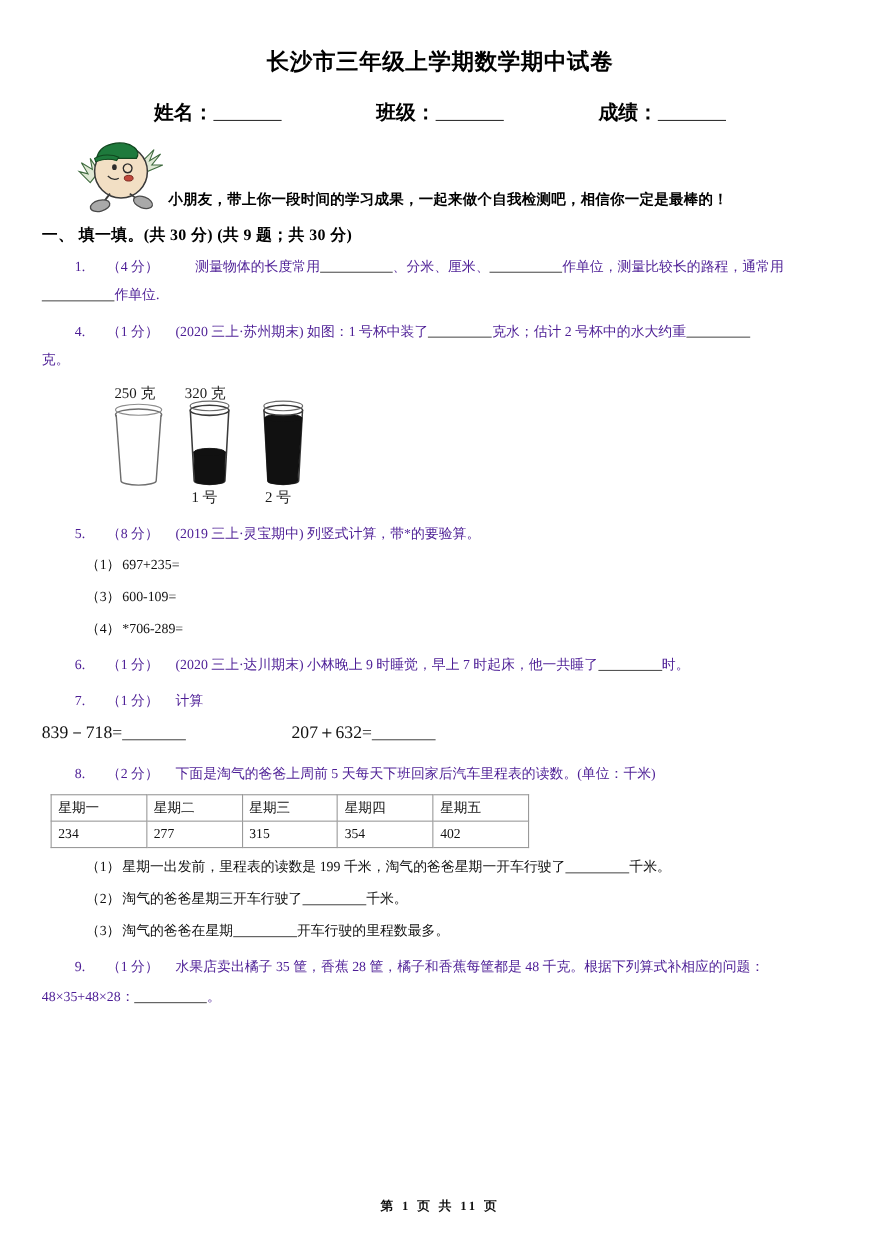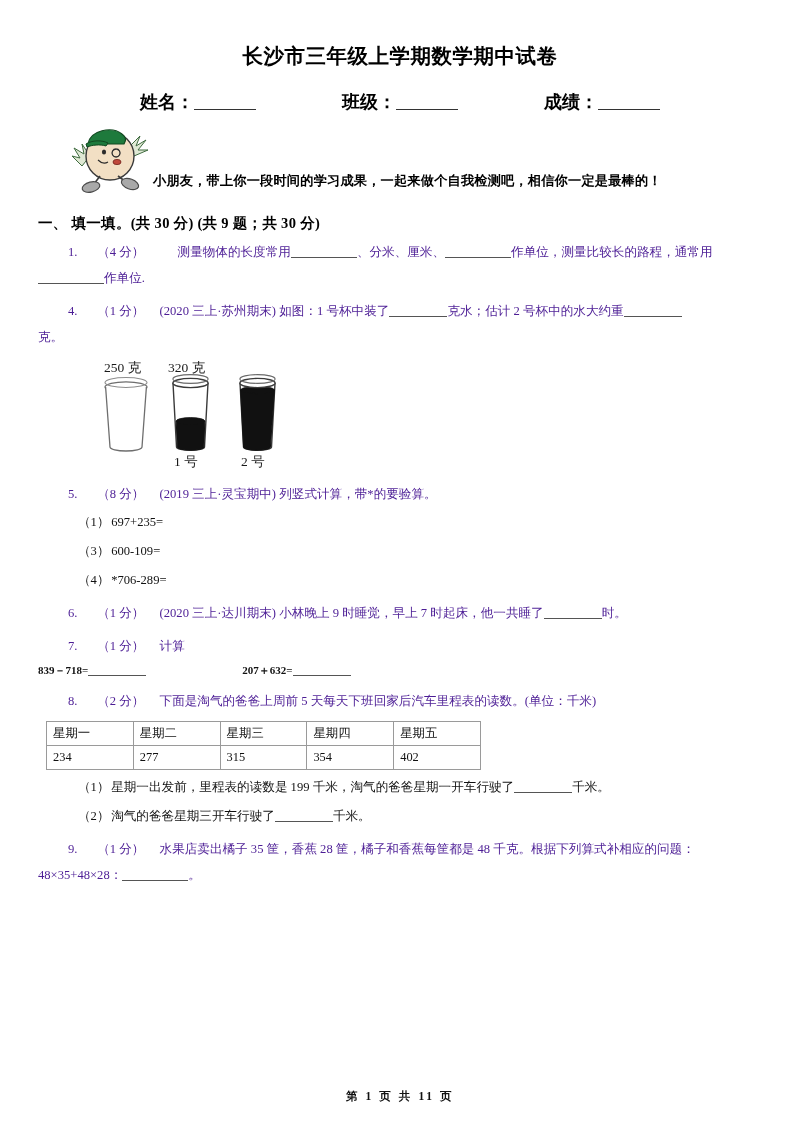--- a/index.html
+++ b/index.html
@@ -73,21 +73,21 @@
     font-weight: bold;
     letter-spacing: 0.2px;
     color: #000;
     white-space: nowrap;
   }
 
   
   .section-head {
     font-size: 14.5px;
     font-weight: bold;
-    margin: 10px 0 0 0;
+    margin: 0 0 0 0;
     color: #000;
     letter-spacing: 0.3px;
   }
 
   
   .q {
     font-size: 12.6px;
     line-height: 2.1;
     color: #4c1d95;
     margin-top: 6px;
@@ -148,25 +148,24 @@
     border: 1px solid #9a9a9a;
     padding: 3px 6px;
     height: 17px;
     color: #111;
     text-align: left;
   }
   .data-table td.hdr { font-size: 12.4px; }
 
   
   .math-row {
-    font-size: 11px;
+    font-size: 16px;
     line-height: 2.1;
     color: #111;
     padding-left: 0;
-    font-weight: bold;
   }
   .math-gap { display: inline-block; width: 96px; }
 
   
   .footer {
     position: absolute;
     left: 0;
     right: 0;
     bottom: 28px;
     text-align: center;
@@ -337,20 +336,24 @@
   </table>
 
   <div class="sub">
     <span class="sub-num">（1）</span>
     <span>星期一出发前，里程表的读数是 199 千米，淘气的爸爸星期一开车行驶了</span><span class="blank b-md"></span><span>千米。</span>
   </div>
   <div class="sub">
     <span class="sub-num">（2）</span>
     <span>淘气的爸爸星期三开车行驶了</span><span class="blank b-md"></span><span>千米。</span>
   </div>
+  <div class="sub">
+    <span class="sub-num">（3）</span>
+    <span>淘气的爸爸在星期</span><span class="blank b-md"></span><span>开车行驶的里程数最多。</span>
+  </div>
 
   <div class="q">
     <div class="q-wrap">
       <span class="q-num">9.</span>
       <span class="q-score">（1 分）</span>
       <span>水果店卖出橘子 35 筐，香蕉 28 筐，橘子和香蕉每筐都是 48 千克。根据下列算式补相应的问题：</span>
     </div>
     <div class="q-cont"><span>48×35+48×28：</span><span class="blank b-lg"></span><span>。</span></div>
   </div>
 

